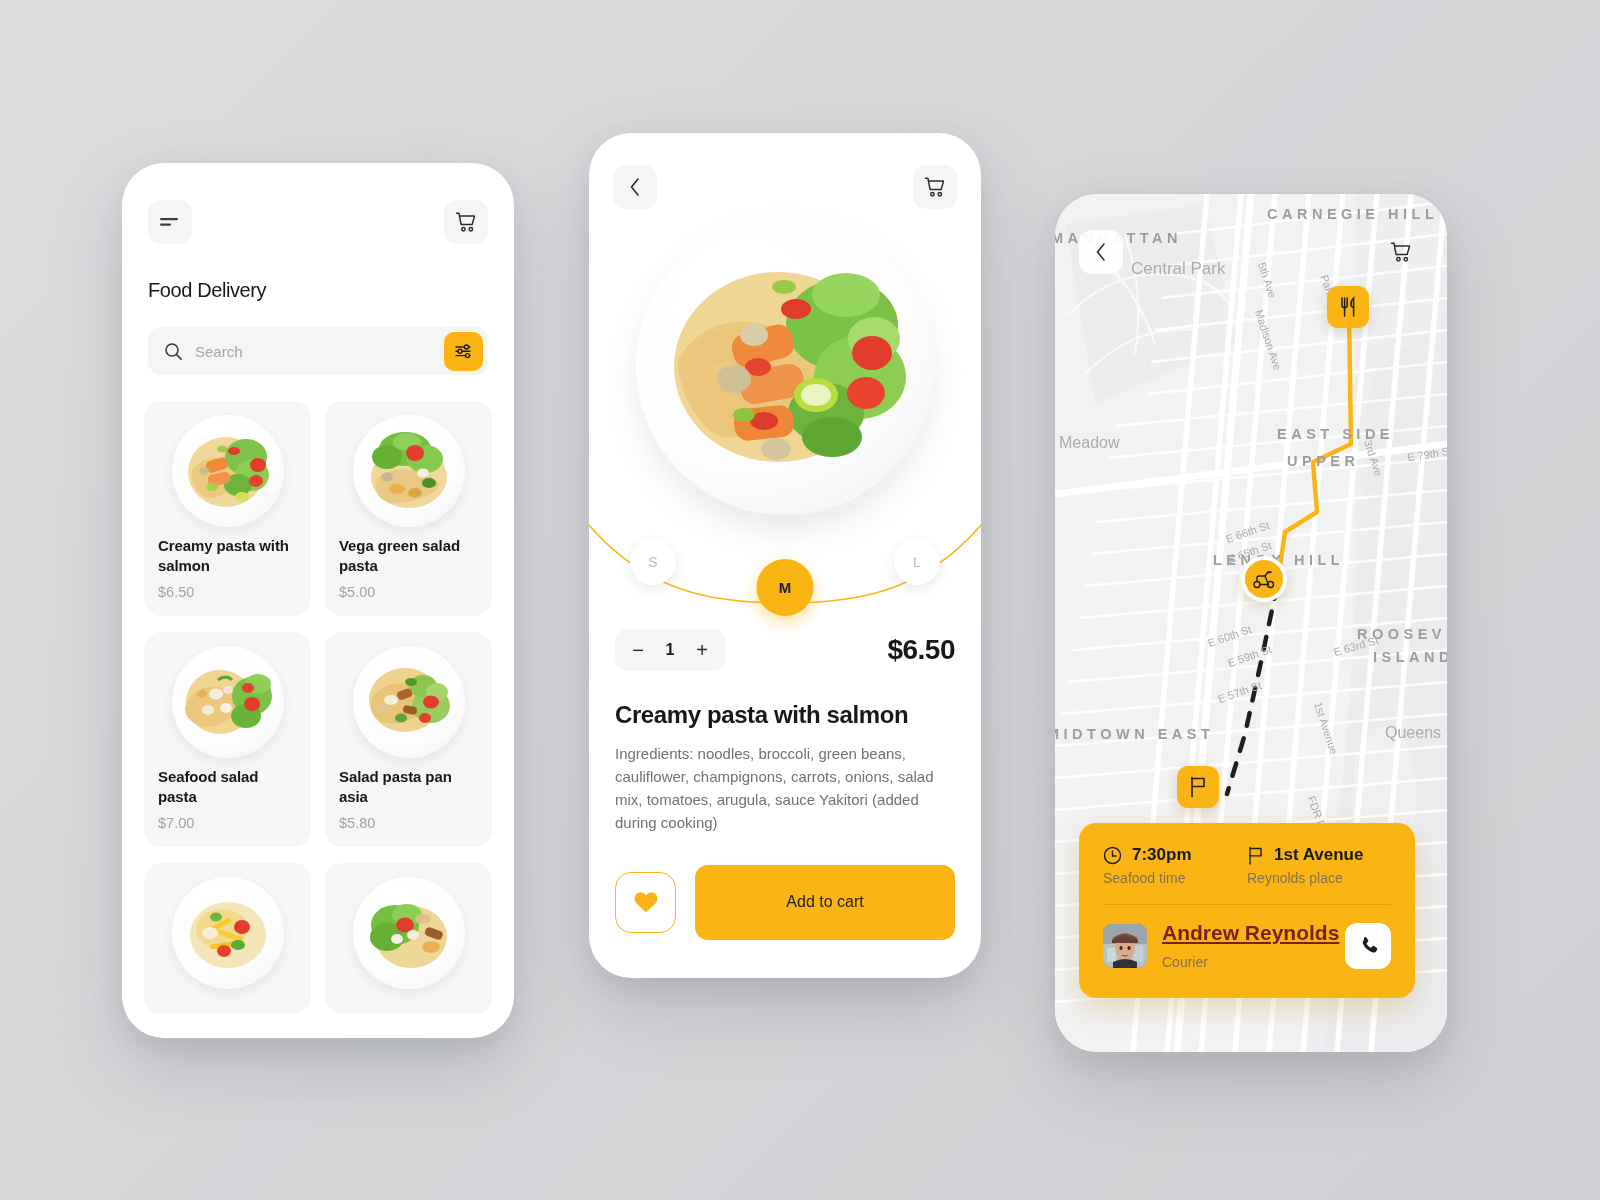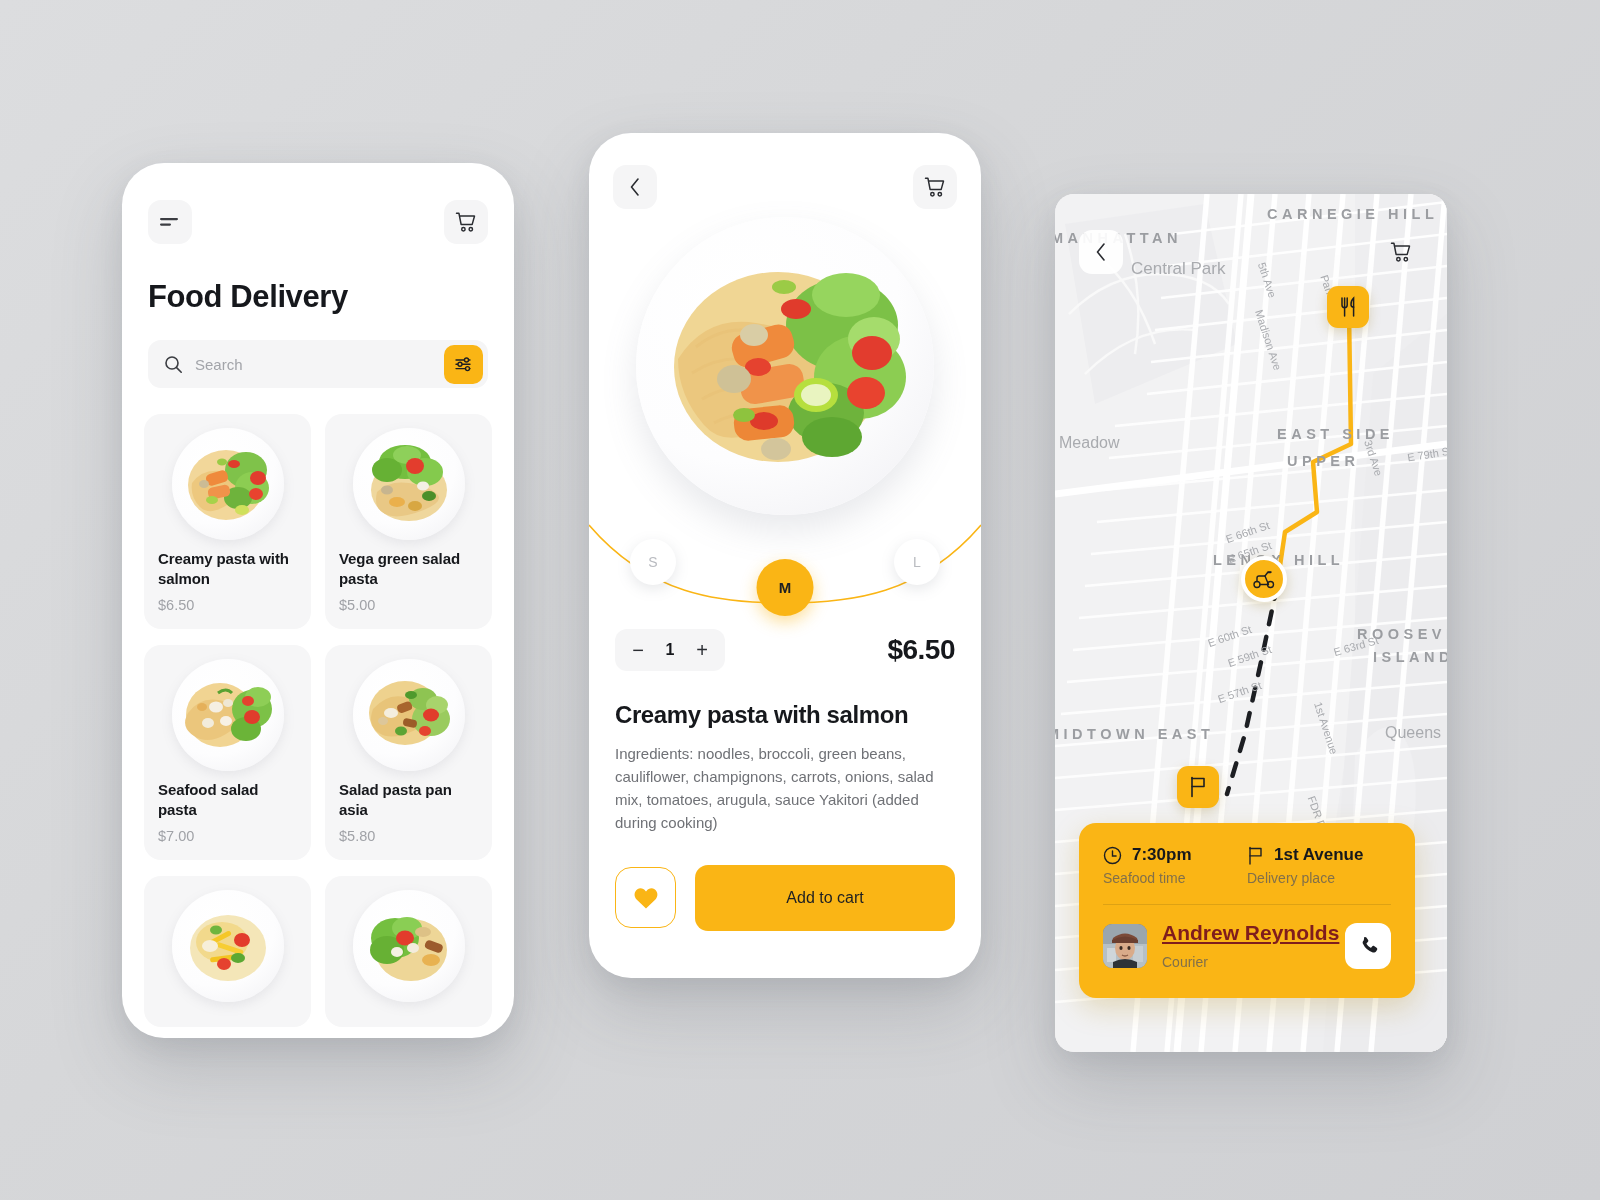--- a/index.html
+++ b/index.html
@@ -16,40 +16,40 @@
   
   .phone {
     position: absolute;
     background: #ffffff;
     border-radius: 42px;
     overflow: hidden;
     box-shadow: 0 30px 70px rgba(80,85,95,0.22), 0 8px 24px rgba(80,85,95,0.10);
   }
   #phone-menu   { left: 122px;  top: 163px; width: 392px;  height: 875px; }
   #phone-detail { left: 589px;  top: 133px; width: 392px;  height: 845px; }
-  #phone-map    { left: 1055px; top: 194px; width: 392px;  height: 858px; border-radius: 19px; }
+  #phone-map    { left: 1055px; top: 194px; width: 392px;  height: 858px; }
 
   
   .icon-btn {
     background: #f5f5f6;
     border-radius: 13px;
     display: flex; align-items: center; justify-content: center;
     cursor: pointer;
   }
   .sq-44 { width: 44px; height: 44px; }
 
   svg { display: block; }
 
   
   #phone-menu .topbar {
     display: flex; justify-content: space-between; align-items: center;
     padding: 37px 26px 0 26px;
   }
   #phone-menu .page-title {
-    font-size: 31px; font-weight: 700; color: #16181c;
+    font-size: 20px; font-weight: 400; color: #16181c;
     letter-spacing: -0.4px;
     padding: 35px 10px 0 26px;
   }
   .searchrow {
     margin: 25px 26px 0 26px;
     height: 48px;
     background: #f5f5f6;
     border-radius: 13px;
     display: flex; align-items: center;
     padding-left: 16px; padding-right: 5px;
@@ -169,21 +169,21 @@
     display: flex; align-items: center; gap: 19px;
     padding: 30px 26px 0 26px;
   }
   .fav-btn {
     width: 61px; height: 61px; border-radius: 16px;
     border: 1.6px solid #fab515; background: #fff;
     display: flex; align-items: center; justify-content: center;
     cursor: pointer;
   }
   .cart-btn {
-    flex: 1; height: 66px; border-radius: 13px;
+    flex: 1; height: 75px; border-radius: 13px;
     background: #fab515; border: none;
     font-family: "Liberation Sans", sans-serif;
     font-size: 16px; color: #1d1f23; font-weight: 500;
     cursor: pointer;
   }
 
   
   #phone-map { background: #f1f1f2; }
   .map-canvas { position: absolute; inset: 0; }
   .map-topbar {
@@ -694,21 +694,21 @@
       <div class="dc-col">
         <div class="dc-head">
           <span>
             <svg width="17" height="19" viewBox="0 0 17 19" fill="none" stroke="#1d1f23" stroke-width="1.4" stroke-linecap="round" stroke-linejoin="round">
               <path d="M3 1.5v16.5"></path>
                 <path d="M3 2.5h11v7.4H3"></path>
             </svg>
           </span>
           <span class="dc-value">1st Avenue</span>
         </div>
-        <div class="dc-label">Delivery place</div>
+        <div class="dc-label">Reynolds place</div>
       </div>
     </div>
 
     <div class="dc-divider"></div>
 
     <div class="dc-courier">
       <div class="avatar">
         <svg width="44" height="44" viewBox="0 0 44 44">
           <rect width="44" height="44" fill="#9aa6ae"></rect>
           <rect y="20" width="44" height="24" fill="#b6c0c6"></rect>

